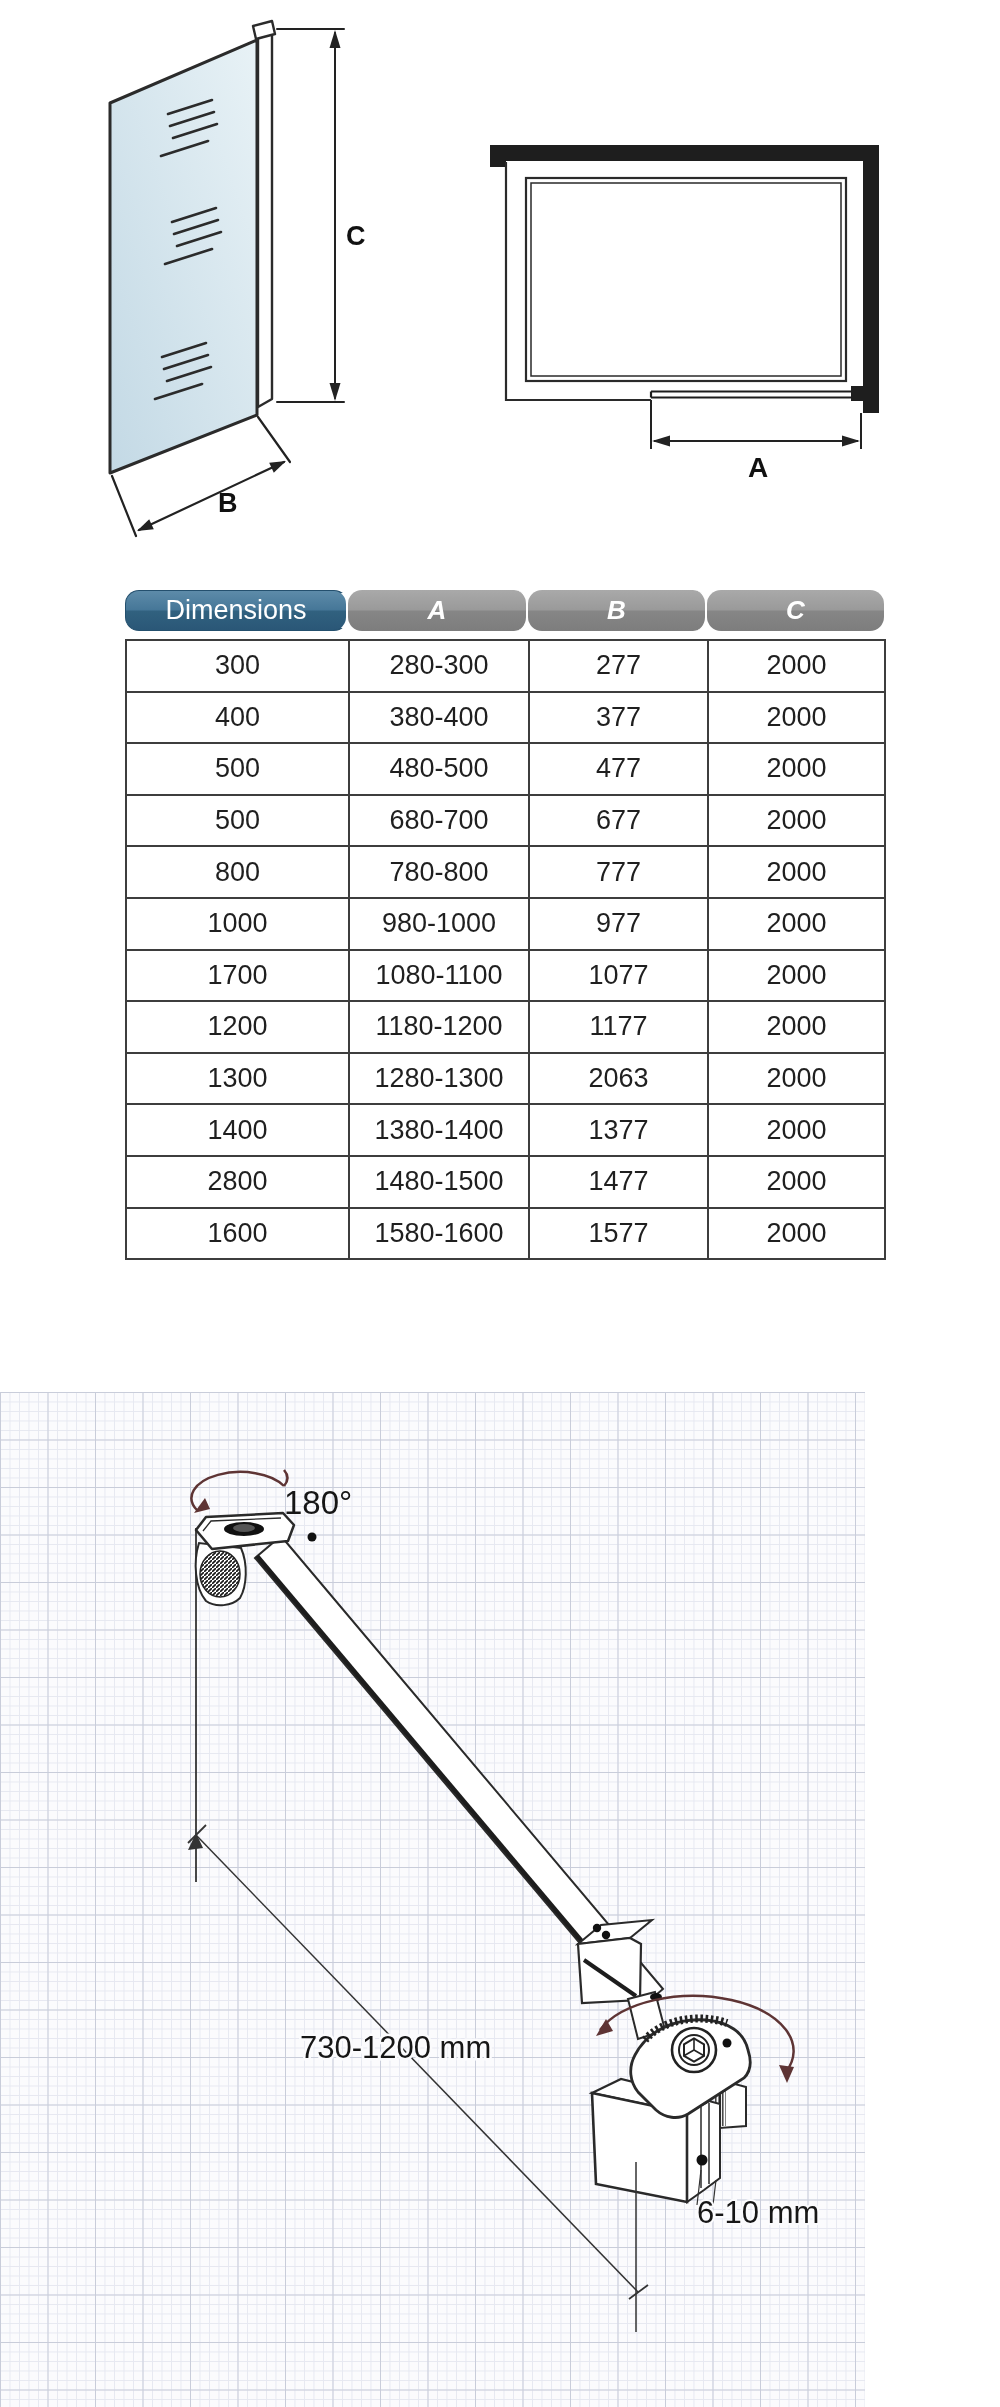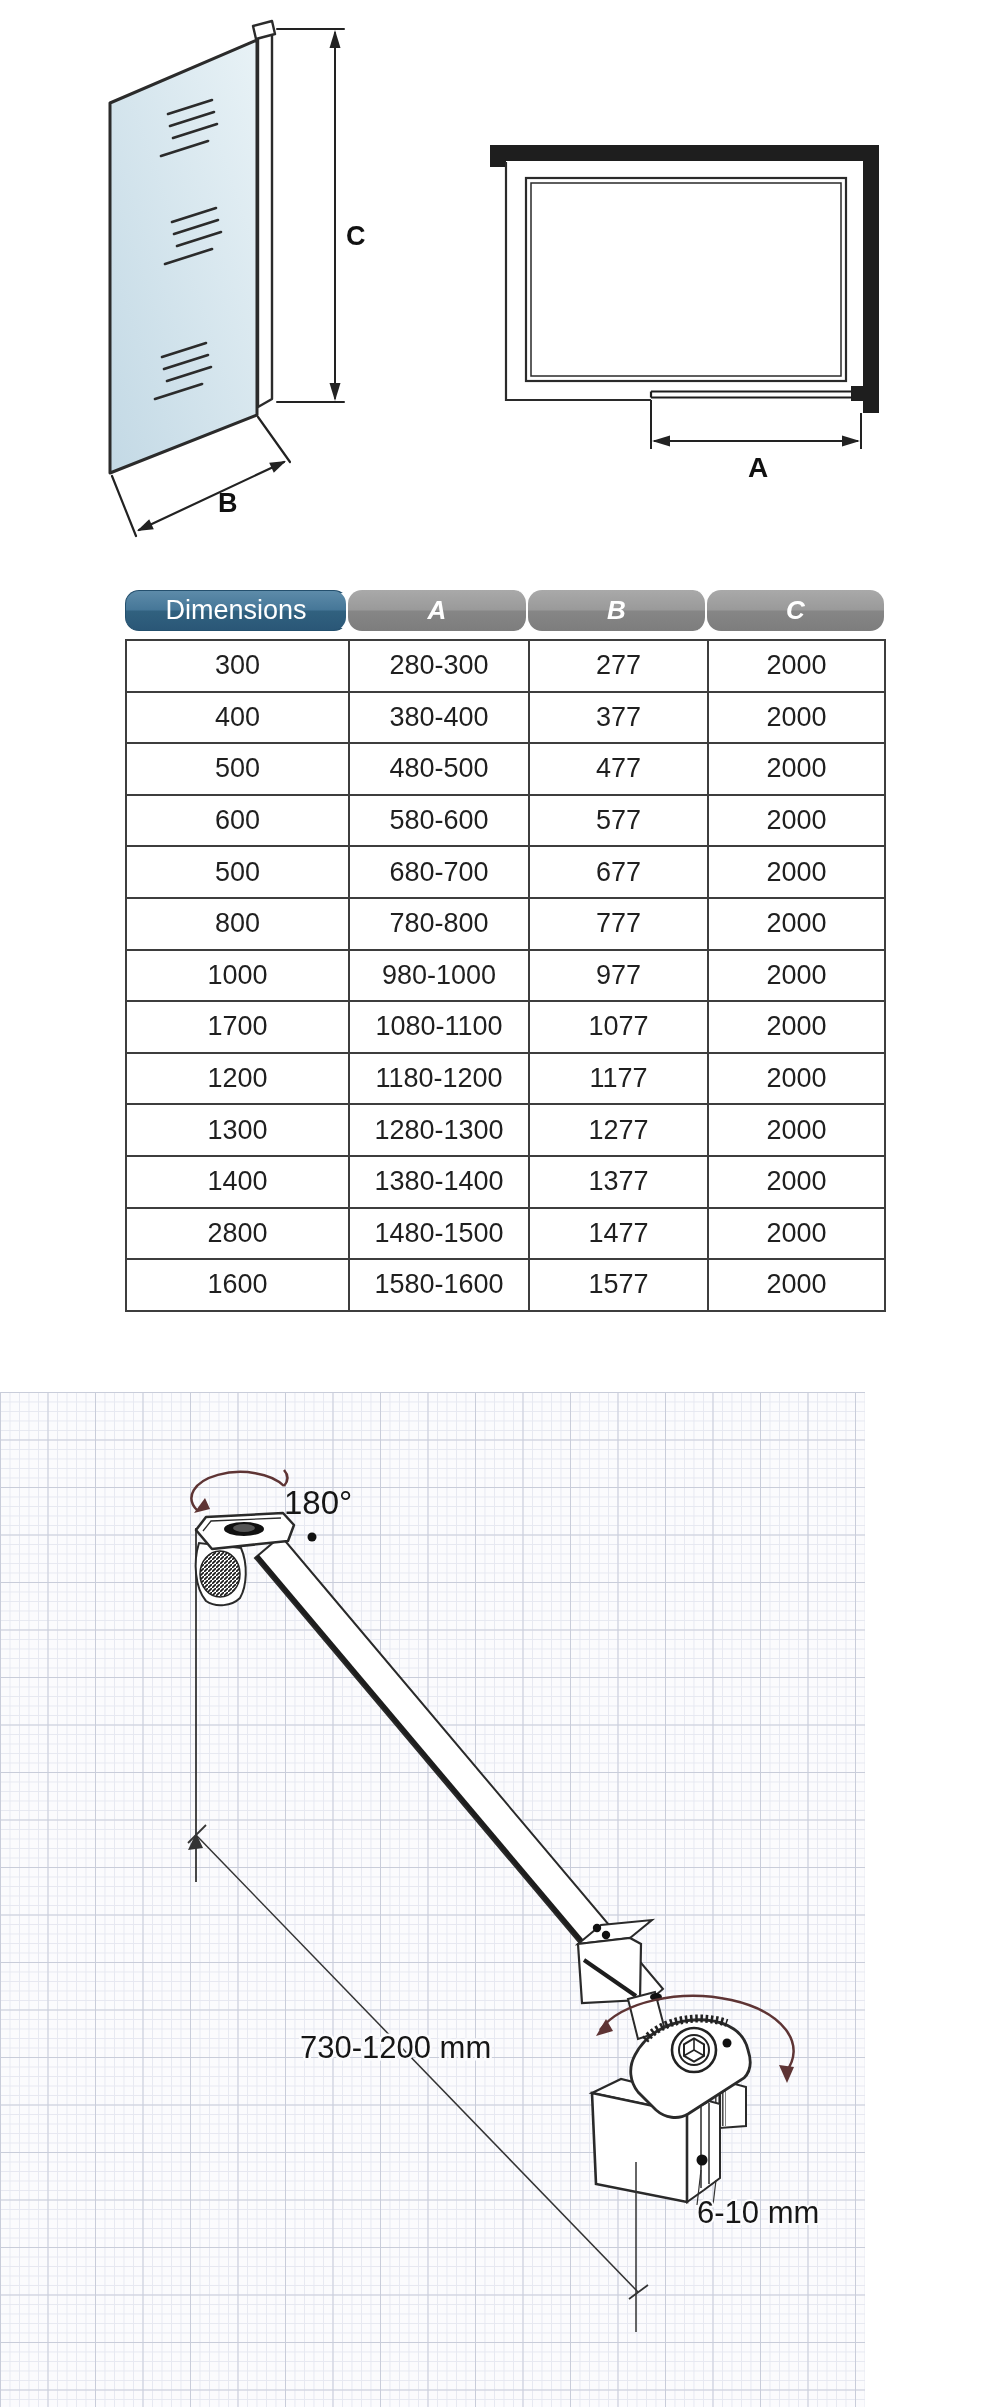--- a/index.html
+++ b/index.html
@@ -144,26 +144,20 @@
             <td>377</td>
             <td>2000</td>
           </tr>
           <tr>
             <td>500</td>
             <td>480-500</td>
             <td>477</td>
             <td>2000</td>
           </tr>
           <tr>
-            <td>600</td>
-            <td>580-600</td>
-            <td>577</td>
-            <td>2000</td>
-          </tr>
-          <tr>
             <td>500</td>
             <td>680-700</td>
             <td>677</td>
             <td>2000</td>
           </tr>
           <tr>
             <td>800</td>
             <td>780-800</td>
             <td>777</td>
             <td>2000</td>
@@ -182,21 +176,21 @@
           </tr>
           <tr>
             <td>1200</td>
             <td>1180-1200</td>
             <td>1177</td>
             <td>2000</td>
           </tr>
           <tr>
             <td>1300</td>
             <td>1280-1300</td>
-            <td>1277</td>
+            <td>2063</td>
             <td>2000</td>
           </tr>
           <tr>
             <td>1400</td>
             <td>1380-1400</td>
             <td>1377</td>
             <td>2000</td>
           </tr>
           <tr>
             <td>2800</td>

